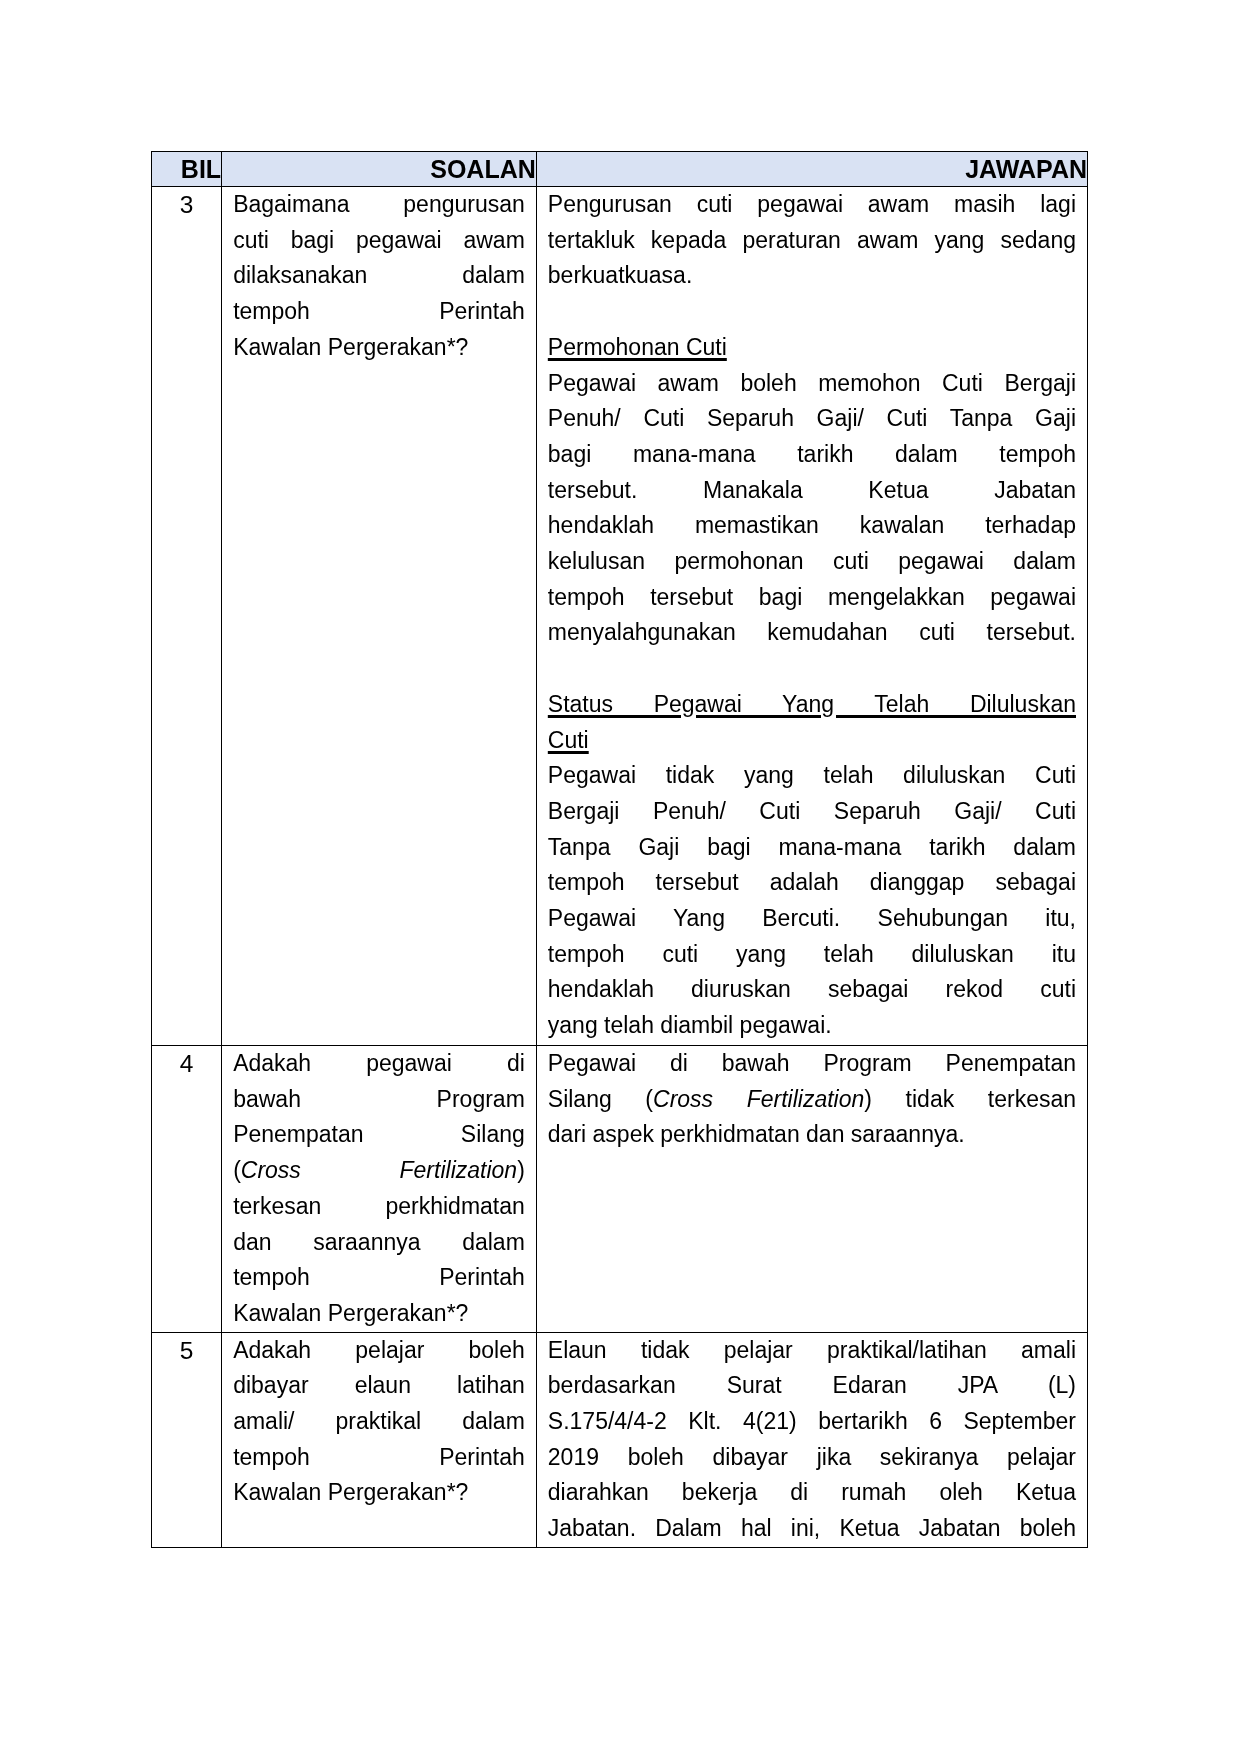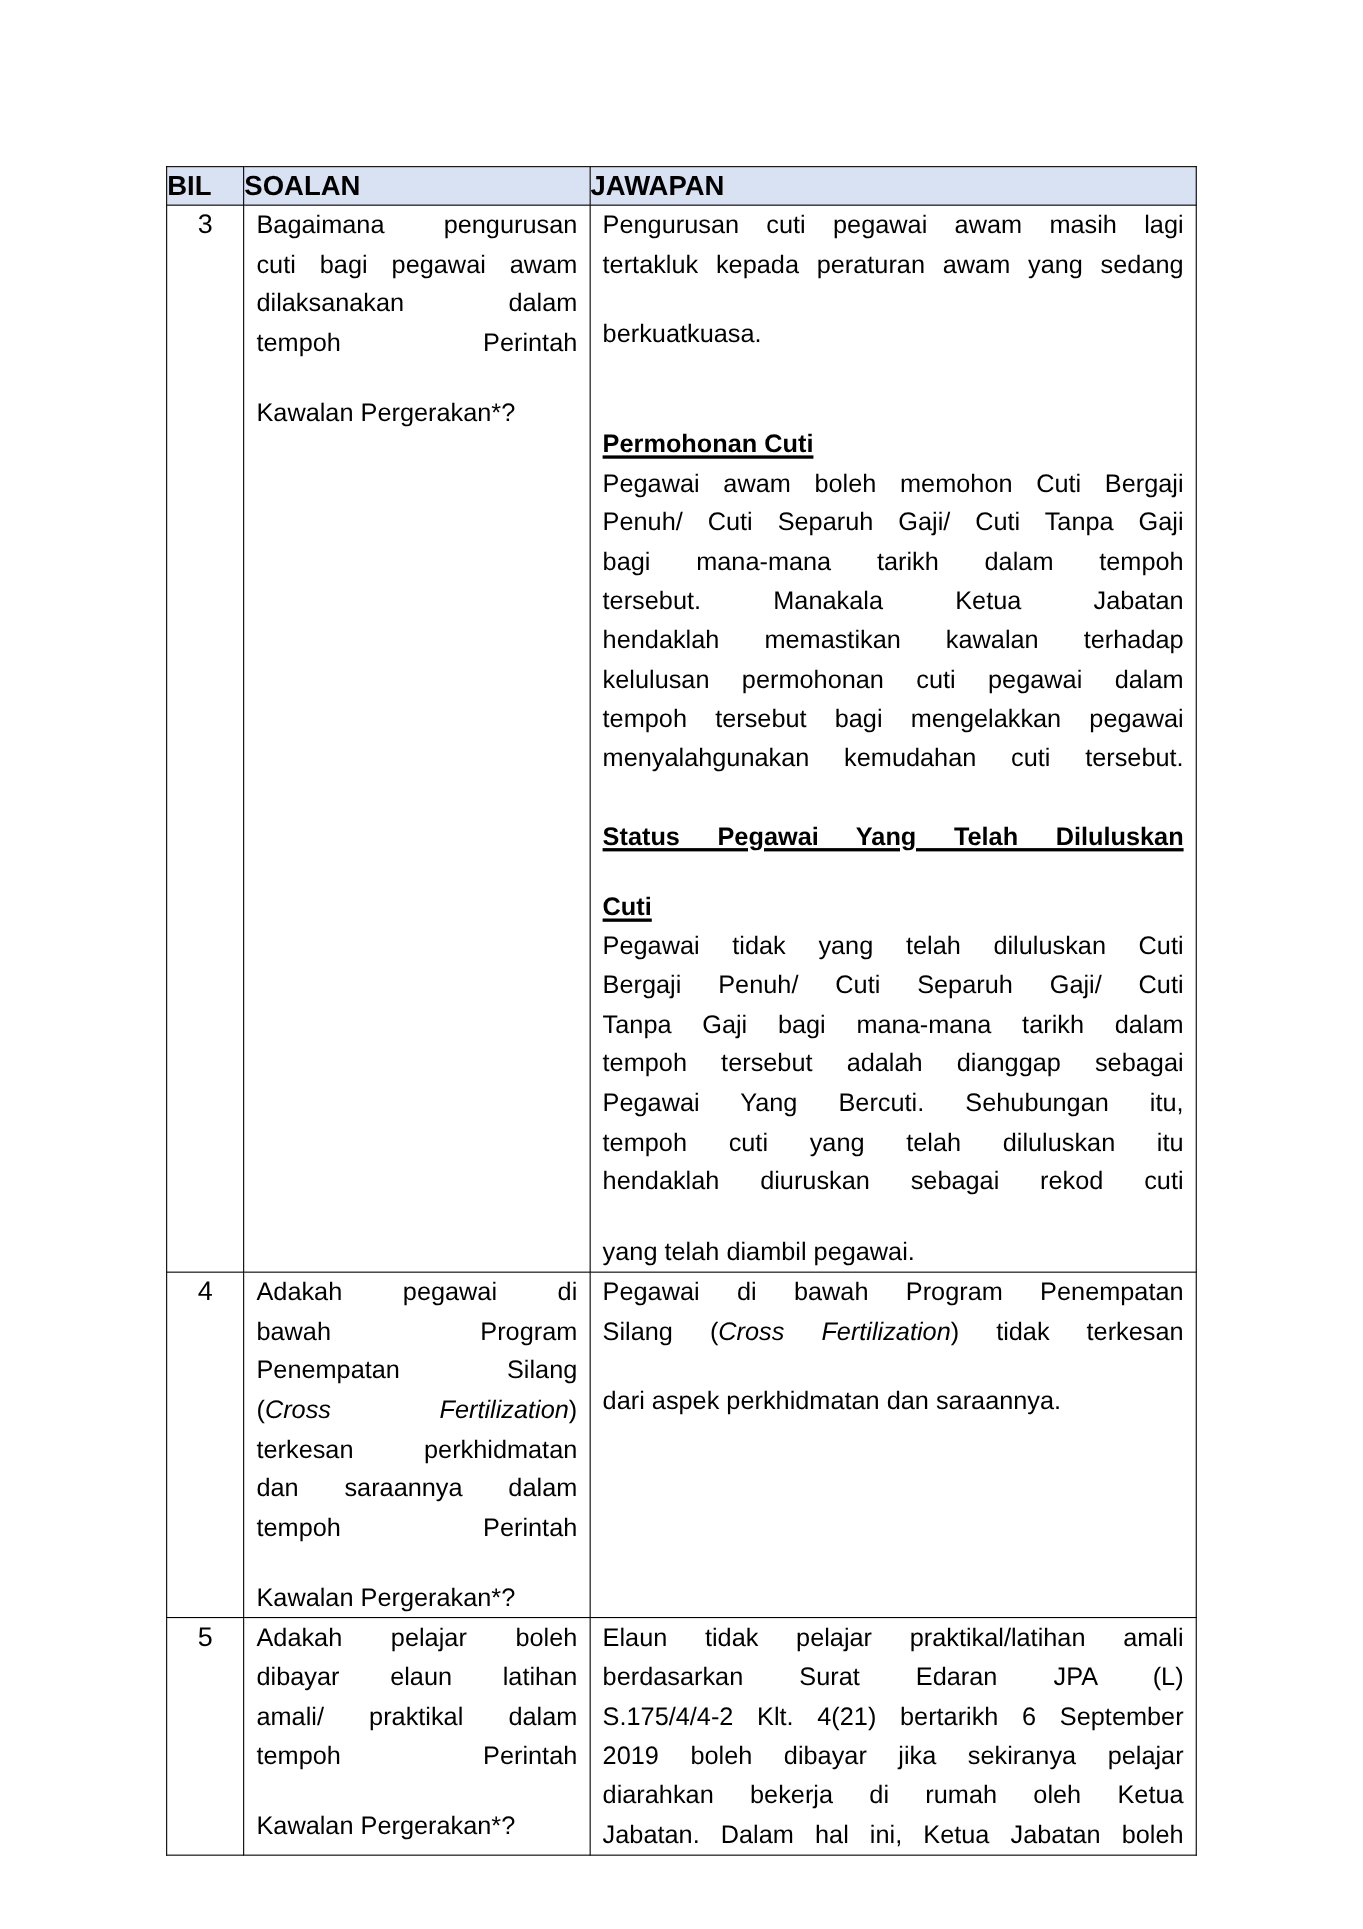--- a/index.html
+++ b/index.html
@@ -2,30 +2,30 @@
 <html><head>
 <meta charset="utf-8">
 <style>
   html, body { margin: 0; padding: 0; background: #ffffff; }
   body { width: 1239px; height: 1754px; position: relative; overflow: hidden;
          font-family: "Liberation Sans", sans-serif; color: #000; }
   .tbl { position: absolute; left: 151px; top: 151px; width: 937px;
          border-collapse: collapse; table-layout: fixed; }
   .tbl td, .tbl th { border: 1.5px solid #000; vertical-align: top; padding: 0; }
   .tbl th { background: #D9E2F3; font-weight: bold; font-size: 25px; height: 34px;
-            text-align: left; vertical-align: middle; }
+            text-align: right; vertical-align: middle; }
   .c-bil { width: 70px; }
   .c-soalan { width: 314px; }
   .c-jawapan { width: 550px; }
   .bil-cell { text-align: center; font-size: 24.5px; line-height: 35.7px; padding-top: 0 !important; }
   .txt { padding: 0 11px 0 11px !important; font-size: 23px; line-height: 35.7px; }
   .ln { display: block; white-space: nowrap; }
   .ln.j { text-align: justify; text-align-last: justify; white-space: normal; }
-  .ln.l { text-align: left; margin-top: 28px; }
-  .hd { font-weight: bold; text-decoration: underline; text-decoration-thickness: 2.5px; text-underline-offset: 3px; }
+  .ln.l { text-align: left; }
+  .hd { font-weight: normal; text-decoration: underline; text-decoration-thickness: 2.5px; text-underline-offset: 3px; }
   .blank { display: block; height: 35.7px; }
   i { font-style: italic; margin-top: 16px; }
   .r3 { height: 859px; }
   .r4 { height: 285px; }
   .r5 { height: 214px; }
 </style>
 </head>
 <body>
 
 <table class="tbl">

